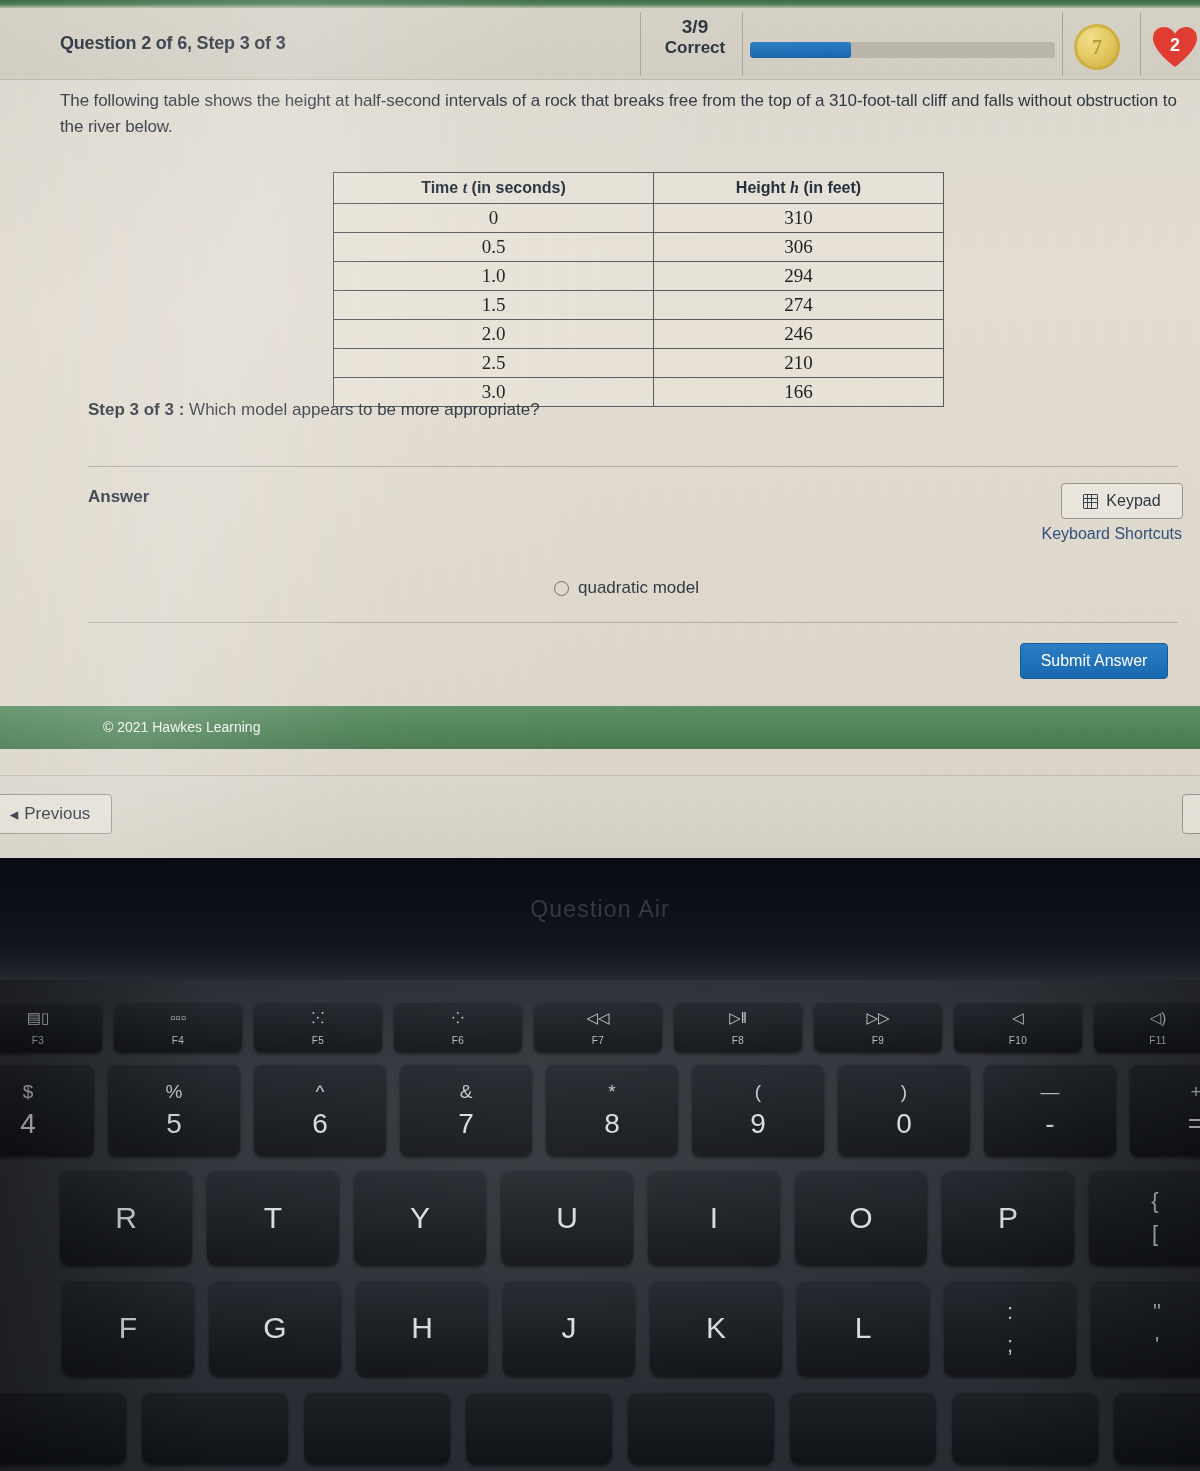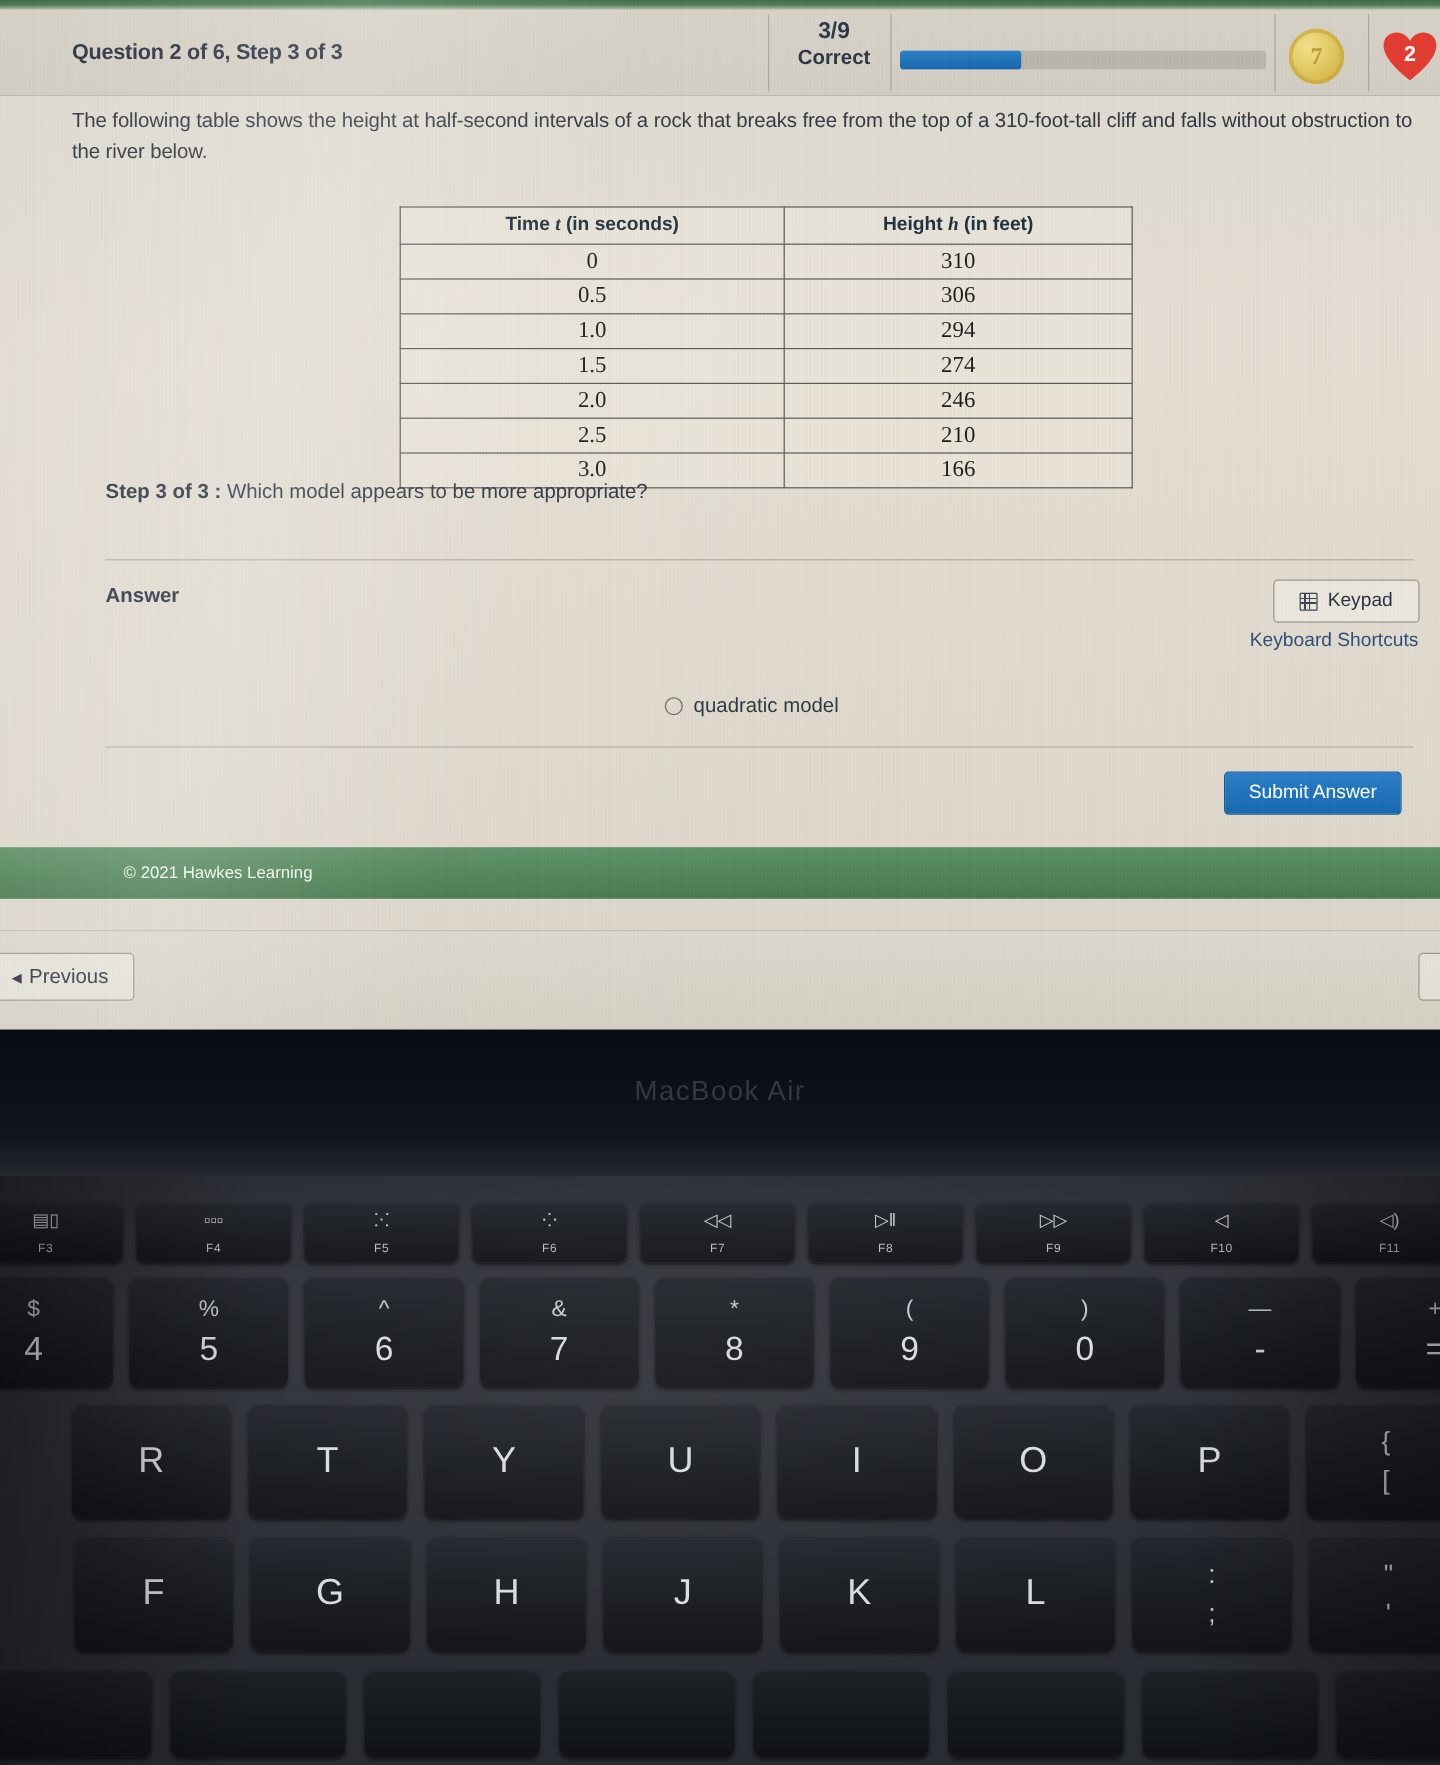--- a/index.html
+++ b/index.html
@@ -542,21 +542,21 @@
       <span>◂</span>
       <span>Previous</span>
     </div>
     <div class="next-btn"></div>
 
     <div id="screen-glare"></div>
   </div>
 
   <div id="laptop">
     <div class="bezel">
-      <div class="bezel-label">MacBook Air</div>
+      <div class="bezel-label">Question Air</div>
     </div>
     <div class="hinge"></div>
     <div class="deck">
 
       <div class="keyrow" id="fn-row">
           <div class="key">
             <div class="fn-glyph">▤▯</div>
             <div class="fn-name">F3</div>
           </div>
           <div class="key">

